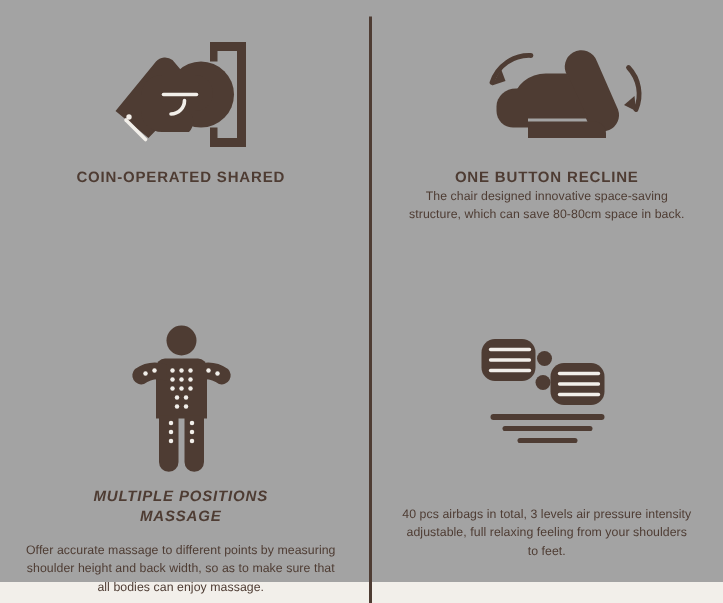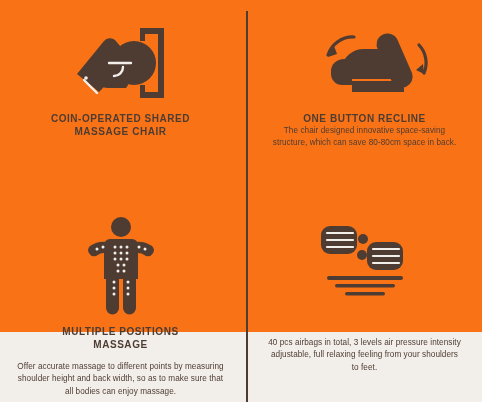--- a/index.html
+++ b/index.html
@@ -11,25 +11,25 @@
     width: 482px;
     height: 402px;
     background: #f2efea;
     font-family: "Liberation Sans", sans-serif;
     color: #4e3c33;
     overflow: hidden;
   }
   .feature-grid {
     position: relative;
     width: 482px;
-    height: 332px;
+    height: 388px;
     display: grid;
     grid-template-columns: 241px 241px;
     grid-template-rows: 201px 201px;
-    background: #f97316;
+    background: #a3a3a3;
   }
   .divider-vertical {
     position: absolute;
     left: 246px;
     top: 11px;
     width: 2px;
     height: 391px;
     background: #4e3c33;
     z-index: 5;
   }
@@ -72,21 +72,21 @@
   }
   .cell-tl .icon-wrap { height: 82px; margin-bottom: 8px; }
   .cell-tl .feature-title { margin-bottom: 13px; }
   .cell-tl .feature-desc { max-width: 205px; }
 
   .cell-tr .icon-wrap { height: 82px; margin-bottom: 8px; }
   .cell-tr .feature-title { }
   .cell-tr .feature-desc { max-width: 186px; }
 
   .cell-bl .icon-wrap { height: 102px; margin-bottom: 8px; }
-  .cell-bl .feature-title { margin-bottom: 10px; }
+  .cell-bl .feature-title { margin-bottom: 10px; font-style: italic; }
   .cell-bl .feature-desc { max-width: 214px; }
 
   .cell-br .icon-wrap { height: 88px; margin-bottom: 8px; }
   .cell-br .feature-title { margin-bottom: 9px; }
   .cell-br .feature-desc { max-width: 196px; }
 </style>
 </head>
 <body>
 
 <div class="feature-grid">
@@ -112,21 +112,20 @@
         <g fill="none" stroke="#f2efea" stroke-width="2.4" stroke-linecap="round">
           <path d="M41 41 h22"></path>
           <path d="M46 54 a9 9 0 0 0 9 -9"></path>
           <path d="M16 58 L29 71"></path>
         </g>
         <circle cx="18" cy="56" r="1.8" fill="#f2efea"></circle>
       </svg>
     </div>
     <div class="feature-title">
       <span>COIN-OPERATED SHARED</span><br>
-      <span>MASSAGE CHAIR</span>
     </div>
   </div>
 
   <div class="feature-cell cell-tr">
     <div class="icon-wrap">
       <svg width="150" height="80" viewBox="0 0 150 80" aria-hidden="true">
         <g fill="#4e3c33">
 
           <path d="M92 12 a11 11 0 0 1 16 6 L122 50 a11 11 0 0 1 -20 9 L88 27 a11 11 0 0 1 4 -15 z"></path>
 

